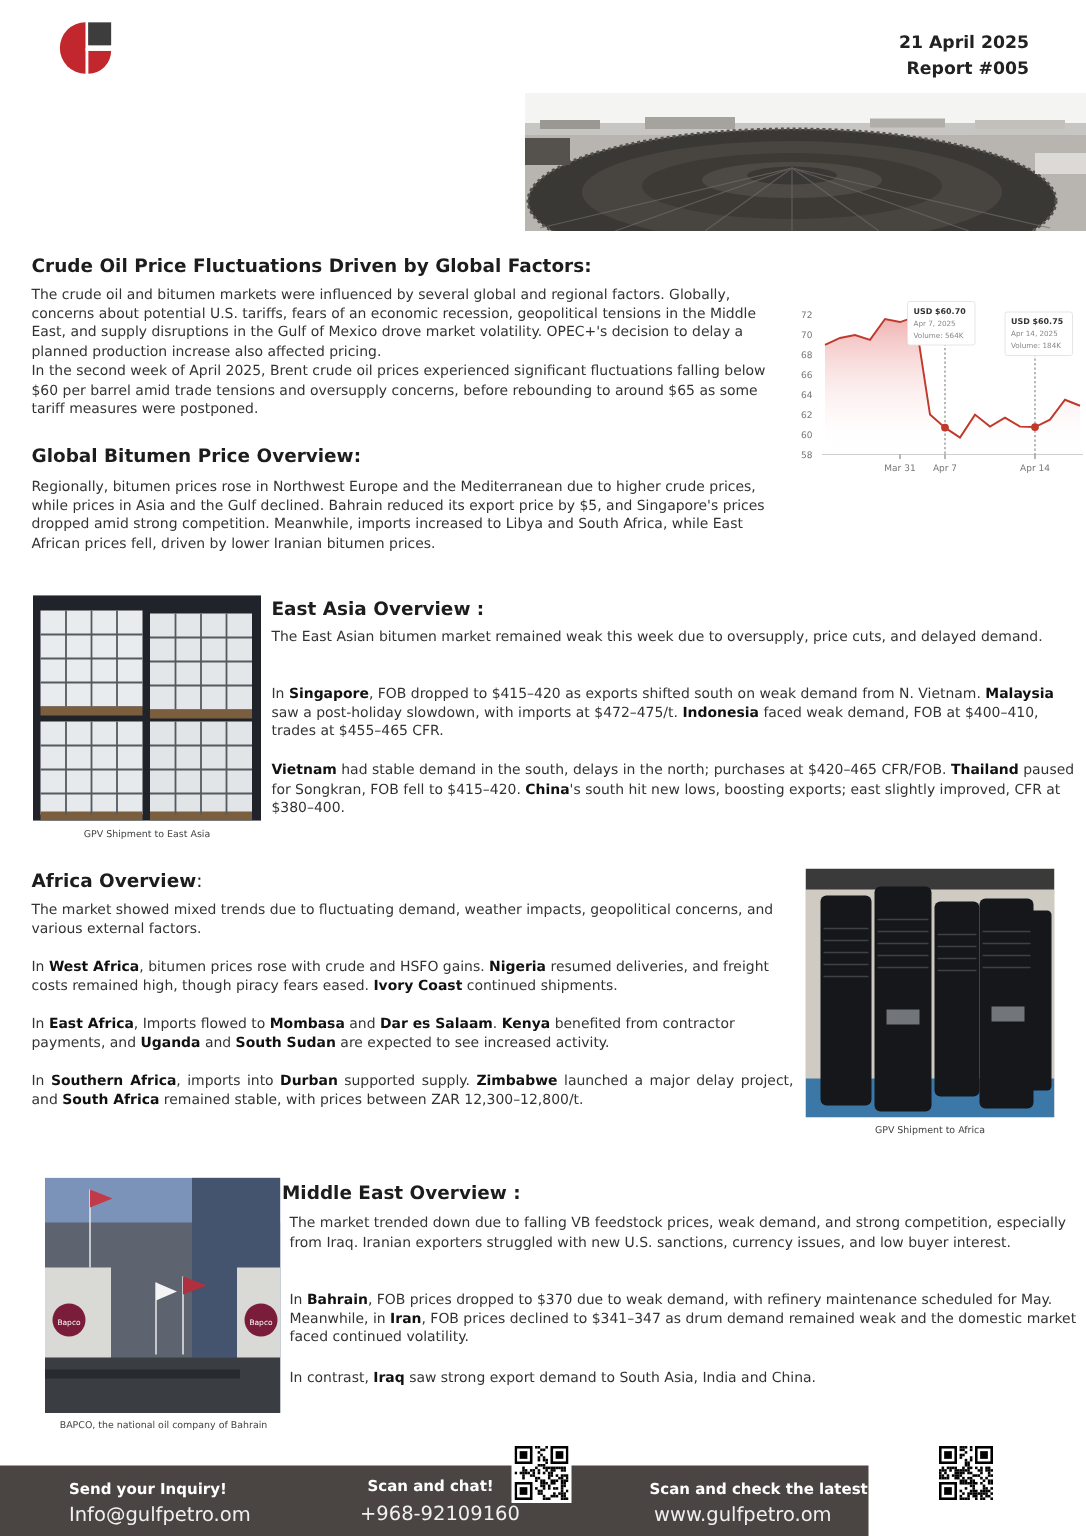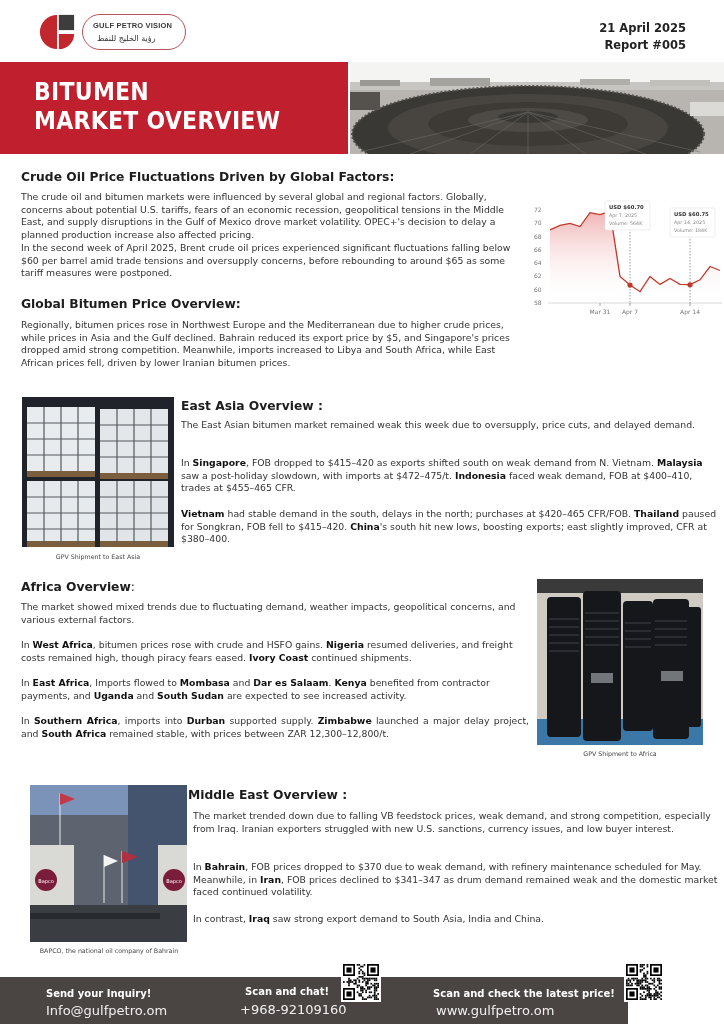--- a/index.html
+++ b/index.html
@@ -23,55 +23,45 @@
 
   .section-h { position: absolute; font-family: "DejaVu Sans", sans-serif; font-weight: bold; font-size: 12.3px; color: #1d1d1d; white-space: nowrap; }
   .para { position: absolute; font-family: "DejaVu Sans", sans-serif; font-size: 9.3px; line-height: 12.6px; color: #333; }
   .para b { color: #111; }
   .caption { position: absolute; font-family: "DejaVu Sans", sans-serif; font-size: 6.3px; color: #444; text-align: center; white-space: nowrap; }
 
   .chart { position: absolute; left: 530px; top: 195px; width: 194px; height: 125px; }
 
   .photo { position: absolute; overflow: hidden; }
 
-  .footer { position: absolute; left: 0; top: 977px; width: 628px; height: 47px; background: #4a4442; }
+  .footer { position: absolute; left: 0; top: 977px; width: 579px; height: 47px; background: #4a4442; }
   .f-title { position: absolute; font-family: "DejaVu Sans", sans-serif; font-weight: bold; font-size: 10px; color: #fff; white-space: nowrap; }
   .f-sub { position: absolute; font-family: "DejaVu Sans", sans-serif; font-size: 13px; color: #f0f0f0; white-space: nowrap; }
   .qr { position: absolute; width: 40px; height: 40px; background: #fff; padding: 2px; }
 </style>
 </head>
 <body>
 
 <div class="header">
   <div class="logo">
     <svg class="logo-mark" viewBox="0 0 40 40" width="38" height="38">
       <path d="M20 2 A18 18 0 0 0 20 38 Z" fill="#c1272d"></path>
       <rect x="22" y="2" width="16" height="16" fill="#3d3d3d"></rect>
       <path d="M22 2 L38 18 L22 18 Z" fill="#3d3d3d"></path>
       <path d="M22 22 L38 22 A16 16 0 0 1 22 38 Z" fill="#c1272d"></path>
       <rect x="20" y="20" width="18" height="2" fill="#fff"></rect>
     </svg>
-    <div class="logo-text-box">
-      <div class="logo-en">GULF PETRO VISION</div>
-      <div class="logo-ar">رؤية الخليج للنفط</div>
-    </div>
   </div>
   <div class="report-meta">
     <div>21 April 2025</div>
     <div>Report #005</div>
   </div>
 </div>
 
 <div class="banner">
-  <div class="banner-red">
-    <div class="banner-title">
-      <div>BITUMEN</div>
-      <div>MARKET OVERVIEW</div>
-    </div>
-  </div>
   <div class="banner-photo">
     <svg width="374" height="92" viewBox="0 0 374 92">
       <rect x="0" y="0" width="374" height="28" fill="#f4f4f2"></rect>
       <rect x="0" y="20" width="374" height="10" fill="#c8c6c2"></rect>
       <rect x="10" y="18" width="40" height="6" fill="#9a9893"></rect>
       <rect x="80" y="16" width="60" height="8" fill="#a5a39e"></rect>
       <rect x="230" y="17" width="50" height="6" fill="#b0aea9"></rect>
       <rect x="300" y="18" width="60" height="6" fill="#c2c0bb"></rect>
       <rect x="0" y="28" width="374" height="64" fill="#b8b5b0"></rect>
       <ellipse cx="178" cy="72" rx="176" ry="48" fill="#3a3835"></ellipse>

